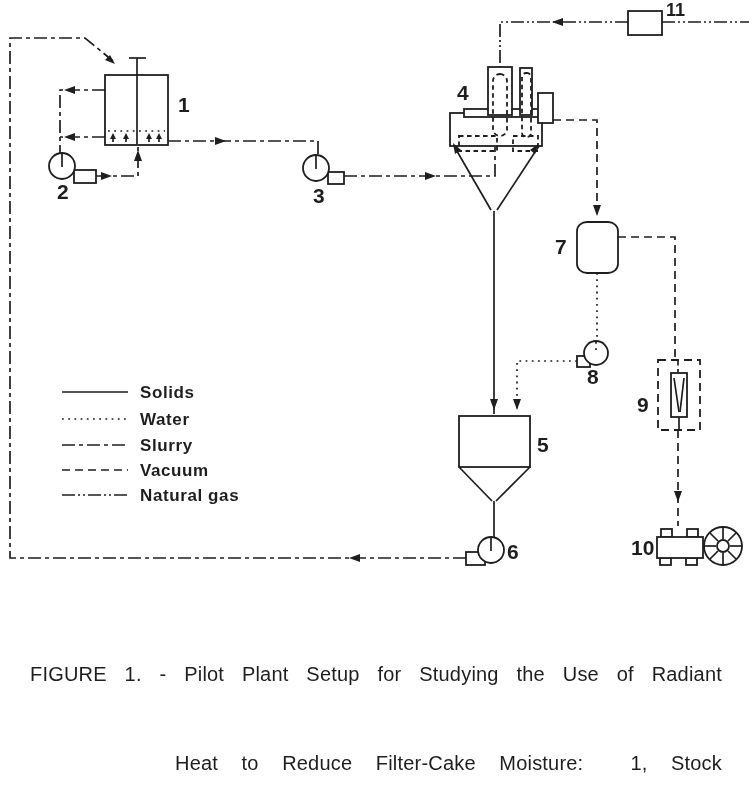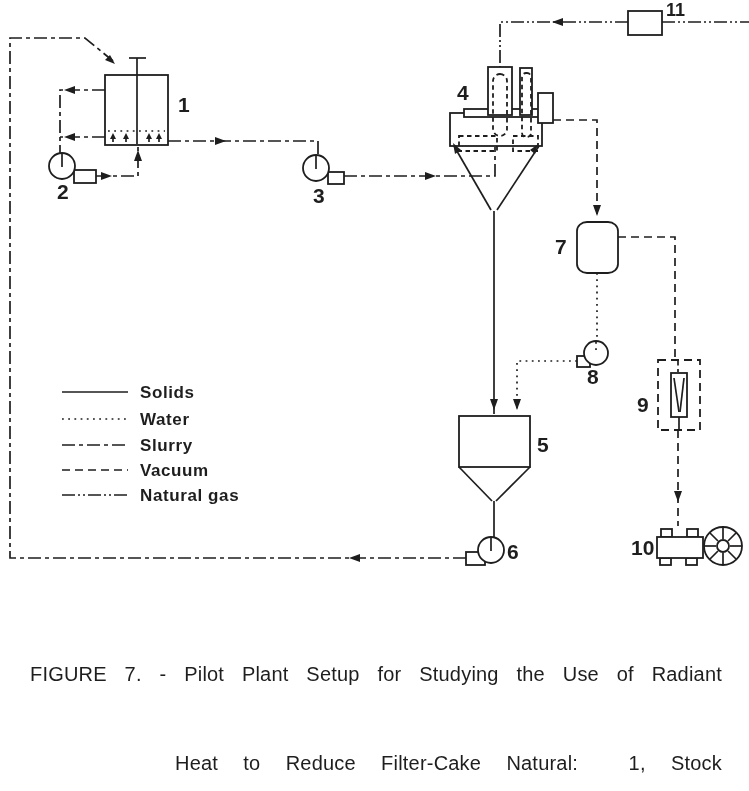--- a/index.html
+++ b/index.html
@@ -225,21 +225,21 @@
     <text class="legendtxt" x="140" y="398">Solids</text>
     <text class="legendtxt" x="140" y="425">Water</text>
     <text class="legendtxt" x="140" y="451">Slurry</text>
     <text class="legendtxt" x="140" y="476">Vacuum</text>
     <text class="legendtxt" x="140" y="501">Natural gas</text>
   </g>
 
 </svg>
 
 <div class="caption">
-  <div class="cap-line cap-just">FIGURE 7. - Pilot Plant Setup for Studying the Use of Radiant</div>
-  <div class="cap-line cap-rest cap-just">Heat to Reduce Filter-Cake Natural:  1, Stock</div>
+  <div class="cap-line cap-just">FIGURE 1. - Pilot Plant Setup for Studying the Use of Radiant</div>
+  <div class="cap-line cap-rest cap-just">Heat to Reduce Filter-Cake Moisture:  1, Stock</div>
   
   
   
   
 </div>
 
 </div>
 
 </body></html>

